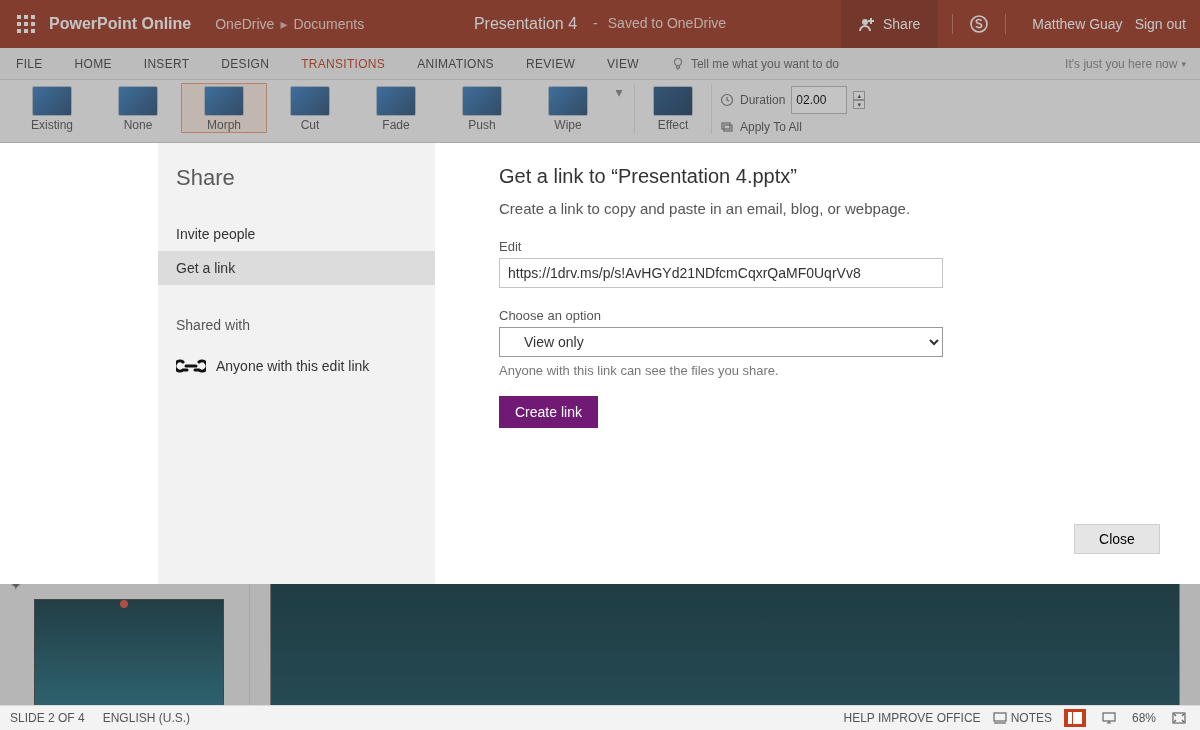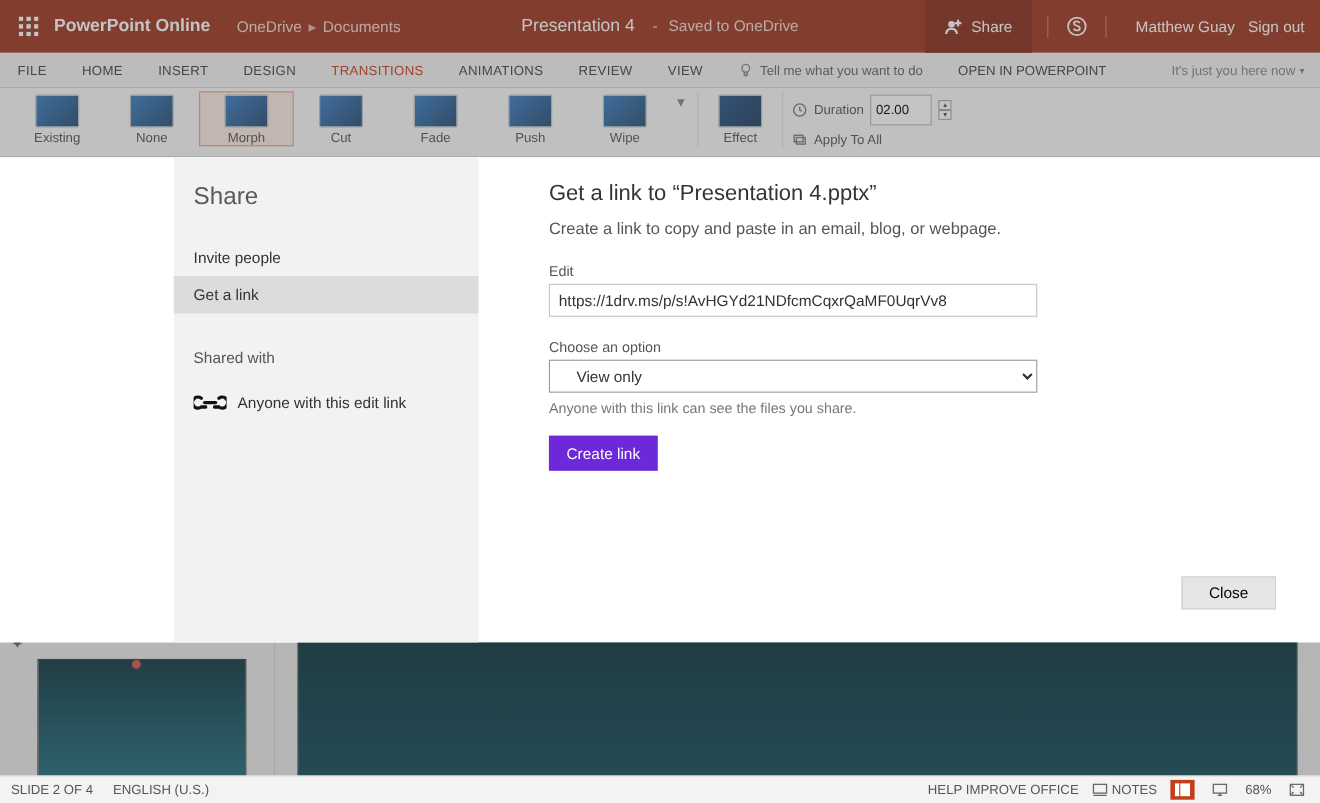--- a/index.html
+++ b/index.html
@@ -95,21 +95,21 @@
   .modal .main label { display:block; font-size:13px; color:#555; margin-bottom:4px; }
   .modal .main input[type=text] {
     width:444px; height:30px; border:1px solid #c4c4c4; padding:0 8px; font-size:14px; color:#333; background:#fff;
   }
   .modal .main select {
     width:444px; height:30px; border:1px solid #999; padding:0 20px; font-size:14px; background:#fff; color:#333;
     -webkit-appearance: menulist;
   }
   .modal .main .hint { font-size:13px; color:#777; margin-top:6px; }
   .modal .main .create-btn {
-    margin-top:18px; background:#6d28d9; color:#fff; border:none; height:32px; padding:0 16px; font-size:14px; cursor:pointer;
+    margin-top:18px; background:#701a75; color:#fff; border:none; height:32px; padding:0 16px; font-size:14px; cursor:pointer;
   }
   .modal .main .close-btn {
     position:absolute; right:40px; bottom:30px; width:86px; height:30px;
     background:#e5e5e5; border:1px solid #d0d0d0; font-size:14px; cursor:pointer;
   }
   .gap { height:20px; }
 
   
   .statusbar {
     position:absolute; left:0; right:0; bottom:0; height:25px;
@@ -180,21 +180,20 @@
   <div class="tab">ANIMATIONS</div>
   <div class="tab">REVIEW</div>
   <div class="tab">VIEW</div>
   <div class="tell-me">
     <svg width="14" height="14" viewBox="0 0 14 14" fill="none" stroke="#888" stroke-width="1.2">
       <circle cx="7" cy="5" r="3.5"></circle>
         <path d="M5.5 9h3v2h-3zM6 12h2"></path>
     </svg>
     <span>Tell me what you want to do</span>
   </div>
-  <div class="open-in">OPEN IN POWERPOINT</div>
   <div class="presence">
     <span>It's just you here now</span>
     <span style="font-size:9px;">▾</span>
   </div>
 </div>
 
 <div class="ribbon">
   <div class="r-item">
       <div class="thumb"></div>
       <span>Existing</span>

